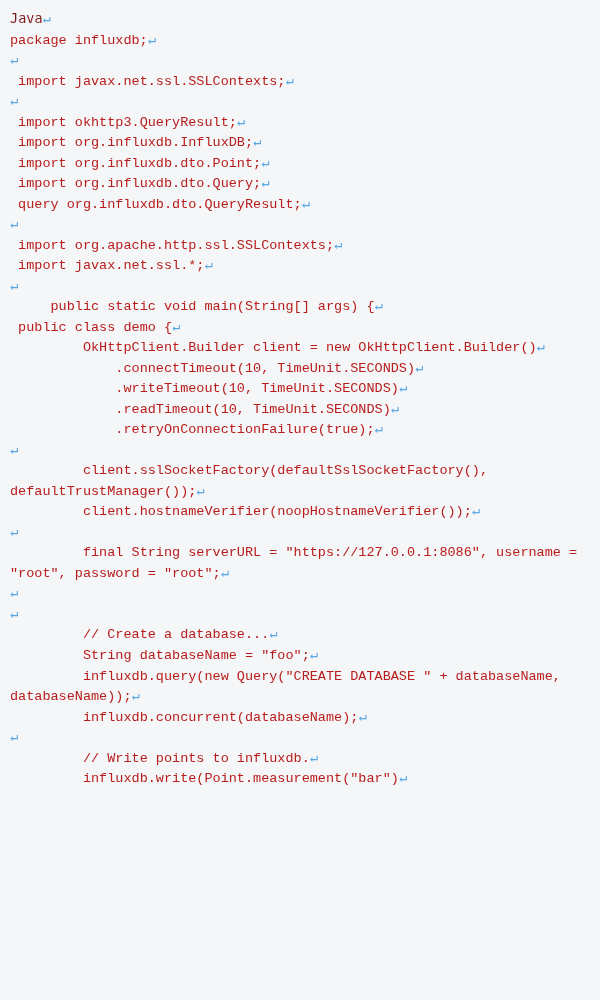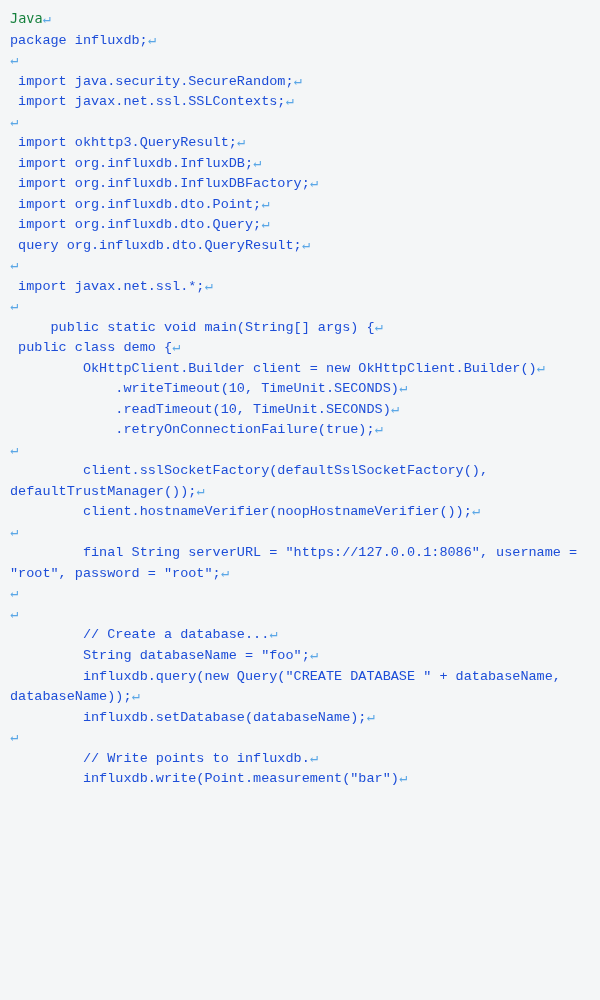--- a/index.html
+++ b/index.html
@@ -7,69 +7,69 @@
     padding: 8px 10px;
     background: #f4f6f7;
     font-family: "SFMono-Regular", Consolas, "Liberation Mono", Menlo, Courier, monospace;
     font-size: 13.5px;
     line-height: 1.52;
     color: #1a1a1a;
     width: 600px;
     box-sizing: border-box;
   }
   .lang {
-    color: #15803d;
+    color: #7f1d1d;
     font-family: "SFMono-Regular", Consolas, Menlo, monospace;
   }
   .line {
     white-space: pre-wrap;
     word-break: break-word;
   }
   .eol {
     color: #5aa7e6;
     font-weight: normal;
   }
   .code-text {
-    color: #1d4ed8;
+    color: #b91c1c;
   }
 </style>
 </head>
 <body>
 
 <div>
   <div class="line"><span class="lang">Java</span><span class="eol">↵</span></div>
   <div id="code-lines">
       <div class="line"><span class="code-text">package influxdb;</span><span class="eol">↵</span></div>
       <div class="line"><span class="code-text"></span><span class="eol">↵</span></div>
-      <div class="line"><span class="code-text"> import java.security.SecureRandom;</span><span class="eol">↵</span></div>
       <div class="line"><span class="code-text"> import javax.net.ssl.SSLContexts;</span><span class="eol">↵</span></div>
       <div class="line"><span class="code-text"></span><span class="eol">↵</span></div>
       <div class="line"><span class="code-text"> import okhttp3.QueryResult;</span><span class="eol">↵</span></div>
       <div class="line"><span class="code-text"> import org.influxdb.InfluxDB;</span><span class="eol">↵</span></div>
-      <div class="line"><span class="code-text"> import org.influxdb.InfluxDBFactory;</span><span class="eol">↵</span></div>
       <div class="line"><span class="code-text"> import org.influxdb.dto.Point;</span><span class="eol">↵</span></div>
       <div class="line"><span class="code-text"> import org.influxdb.dto.Query;</span><span class="eol">↵</span></div>
       <div class="line"><span class="code-text"> query org.influxdb.dto.QueryResult;</span><span class="eol">↵</span></div>
       <div class="line"><span class="code-text"></span><span class="eol">↵</span></div>
+      <div class="line"><span class="code-text"> import org.apache.http.ssl.SSLContexts;</span><span class="eol">↵</span></div>
       <div class="line"><span class="code-text"> import javax.net.ssl.*;</span><span class="eol">↵</span></div>
       <div class="line"><span class="code-text"></span><span class="eol">↵</span></div>
       <div class="line"><span class="code-text">     public static void main(String[] args) {</span><span class="eol">↵</span></div>
       <div class="line"><span class="code-text"> public class demo {</span><span class="eol">↵</span></div>
       <div class="line"><span class="code-text">         OkHttpClient.Builder client = new OkHttpClient.Builder()</span><span class="eol">↵</span></div>
+      <div class="line"><span class="code-text">             .connectTimeout(10, TimeUnit.SECONDS)</span><span class="eol">↵</span></div>
       <div class="line"><span class="code-text">             .writeTimeout(10, TimeUnit.SECONDS)</span><span class="eol">↵</span></div>
       <div class="line"><span class="code-text">             .readTimeout(10, TimeUnit.SECONDS)</span><span class="eol">↵</span></div>
       <div class="line"><span class="code-text">             .retryOnConnectionFailure(true);</span><span class="eol">↵</span></div>
       <div class="line"><span class="code-text"></span><span class="eol">↵</span></div>
       <div class="line"><span class="code-text">         client.sslSocketFactory(defaultSslSocketFactory(), defaultTrustManager());</span><span class="eol">↵</span></div>
       <div class="line"><span class="code-text">         client.hostnameVerifier(noopHostnameVerifier());</span><span class="eol">↵</span></div>
       <div class="line"><span class="code-text"></span><span class="eol">↵</span></div>
       <div class="line"><span class="code-text">         final String serverURL = "https://127.0.0.1:8086", username = "root", password = "root";</span><span class="eol">↵</span></div>
       <div class="line"><span class="code-text"></span><span class="eol">↵</span></div>
       <div class="line"><span class="code-text"></span><span class="eol">↵</span></div>
       <div class="line"><span class="code-text">         // Create a database...</span><span class="eol">↵</span></div>
       <div class="line"><span class="code-text">         String databaseName = "foo";</span><span class="eol">↵</span></div>
       <div class="line"><span class="code-text">         influxdb.query(new Query("CREATE DATABASE " + databaseName, databaseName));</span><span class="eol">↵</span></div>
-      <div class="line"><span class="code-text">         influxdb.setDatabase(databaseName);</span><span class="eol">↵</span></div>
+      <div class="line"><span class="code-text">         influxdb.concurrent(databaseName);</span><span class="eol">↵</span></div>
       <div class="line"><span class="code-text"></span><span class="eol">↵</span></div>
       <div class="line"><span class="code-text">         // Write points to influxdb.</span><span class="eol">↵</span></div>
       <div class="line"><span class="code-text">         influxdb.write(Point.measurement("bar")</span><span class="eol">↵</span></div>
     </div>
 </div>
 
 </body></html>

